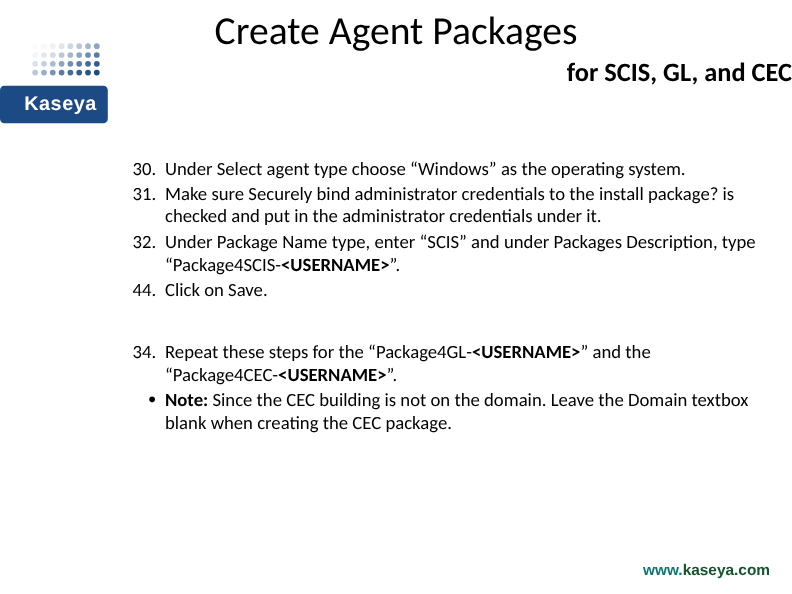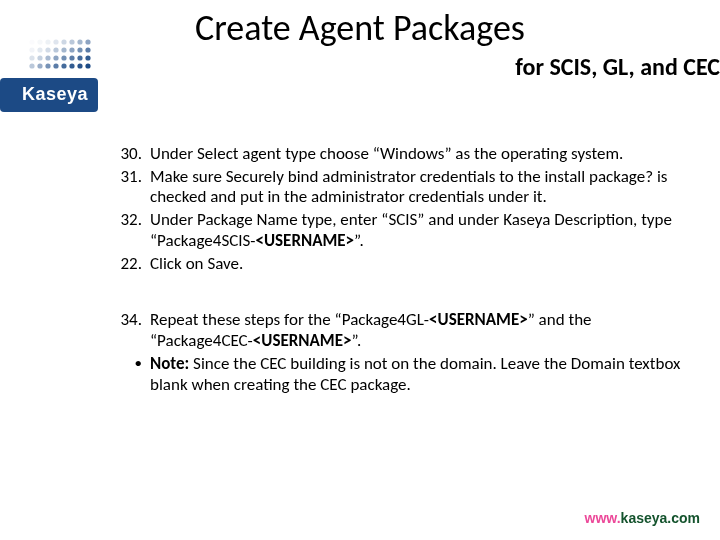--- a/index.html
+++ b/index.html
@@ -45,21 +45,21 @@
   .gap{height:34px}  
   .note-row .num{font-size:15px}
   .italic{}
   .bold{font-weight:bold}
 
   
   .footer{
     position:absolute;right:20px;bottom:14px;
     font-family:Tahoma,Arial,sans-serif;font-size:14px;font-weight:bold;
   }
-  .footer .www{color:#ec4899}
+  .footer .www{color:#0f766e}
   .footer .domain{color:#14532d}
 </style>
 </head>
 <body>
 <div class="slide">
 
   <div class="logo-block">
     <svg class="logo-dots" width="72" height="34" viewBox="0 0 72 34">
 
       <g fill="#1c4a85">
@@ -108,24 +108,24 @@
       <div class="item">
         <div class="num">30.</div>
         <div class="txt"><span>Under </span><span class="italic">Select agent type</span><span> choose “Windows” as the operating system.</span></div>
       </div>
       <div class="item">
         <div class="num">31.</div>
         <div class="txt"><span>Make sure </span><span class="italic">Securely bind administrator credentials to the install package?</span><span> is checked and put in the administrator credentials under it.</span></div>
       </div>
       <div class="item">
         <div class="num">32.</div>
-        <div class="txt"><span>Under </span><span class="italic">Package Name</span><span> type, enter “SCIS” and under </span><span class="italic">Kaseya Description</span><span>, type “Package4SCIS-</span><span class="italic bold">&lt;USERNAME&gt;</span><span>”.</span></div>
+        <div class="txt"><span>Under </span><span class="italic">Package Name</span><span> type, enter “SCIS” and under </span><span class="italic">Packages Description</span><span>, type “Package4SCIS-</span><span class="italic bold">&lt;USERNAME&gt;</span><span>”.</span></div>
       </div>
       <div class="item">
-        <div class="num">22.</div>
+        <div class="num">44.</div>
         <div class="txt"><span>Click on </span><span class="italic">Save</span><span>.</span></div>
       </div>
       <div class="gap"></div>
       <div class="item">
         <div class="num">34.</div>
         <div class="txt"><span>Repeat these steps for the “Package4GL-</span><span class="italic bold">&lt;USERNAME&gt;</span><span>” and the “Package4CEC-</span><span class="italic bold">&lt;USERNAME&gt;</span><span>”.</span></div>
       </div>
       <div class="item note-row">
         <div class="num">•</div>
         <div class="txt"><span class="bold">Note:</span><span> Since the CEC building is not on the domain. Leave the Domain textbox blank when creating the CEC package.</span></div>

